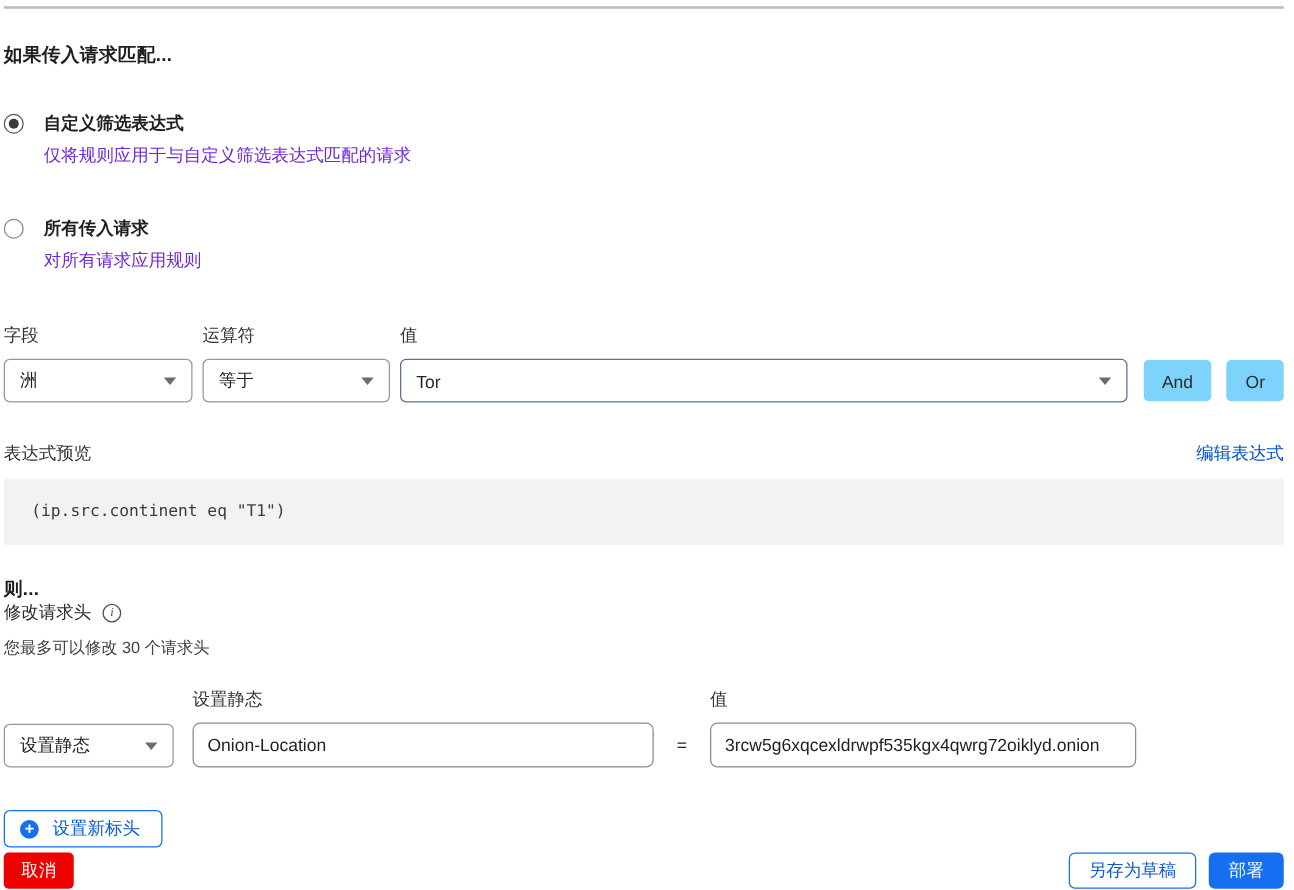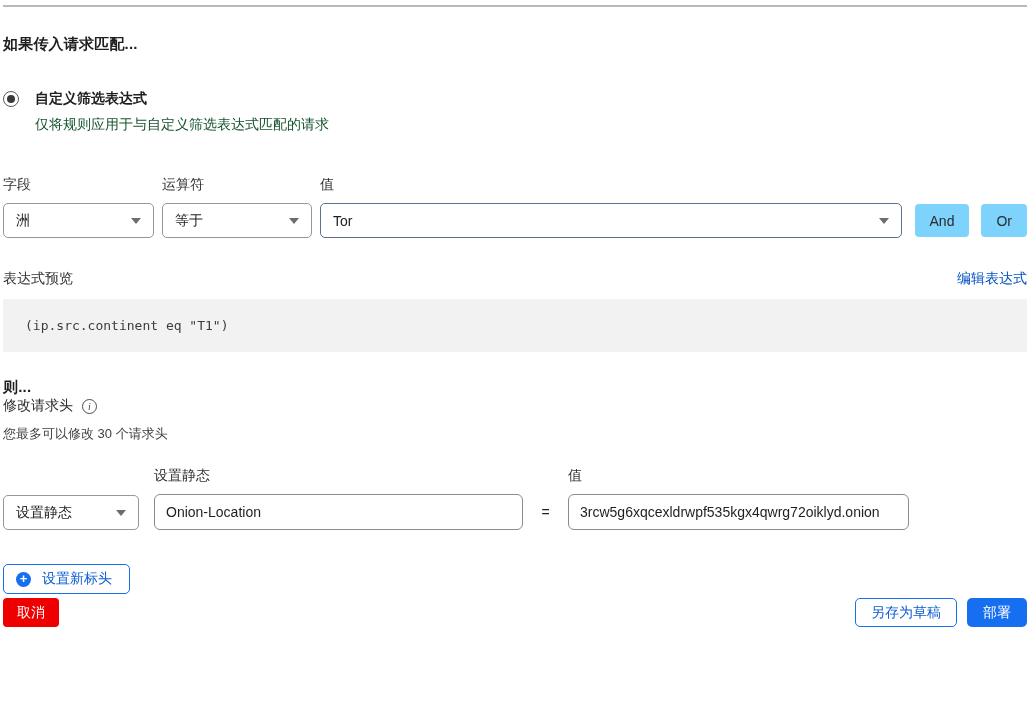--- a/index.html
+++ b/index.html
@@ -26,21 +26,21 @@
   .radio-circle {
     width: 16px; height: 16px; border-radius: 50%;
     border: 1.5px solid #585858; flex: 0 0 16px; margin-top: 1px;
     display: flex; align-items: center; justify-content: center;
     cursor: pointer; background: #fff;
   }
   .radio-circle.unselected { border-color: #8a8a8a; }
   .radio-dot { width: 8px; height: 8px; border-radius: 50%; background: #3a3a3a; }
   .radio-texts { margin-left: 16px; }
   .radio-title { font-size: 14px; font-weight: 700; color: #1f1f1f; }
-  .radio-desc { font-size: 14px; color: #14532d; margin-top: 8px; }
+  .radio-desc { font-size: 14px; color: #6d28d9; margin-top: 8px; }
 
   
   .cond-row { display: flex; margin-top: 42px; align-items: flex-end; }
   .cond-col { display: flex; flex-direction: column; }
   .cond-label { font-size: 14px; color: #333; margin-bottom: 9px; }
   .select-box {
     height: 35px; border: 1px solid #979797; border-radius: 5px;
     display: flex; align-items: center; justify-content: space-between;
     padding: 0 12px; background: #fff; font-size: 14px; color: #222;
     cursor: pointer;
@@ -142,20 +142,27 @@
   <div class="radio-option">
     <span class="radio-circle">
         <span class="radio-dot"></span>
       </span>
     <span class="radio-texts">
       <div class="radio-title">自定义筛选表达式</div>
       <div class="radio-desc">仅将规则应用于与自定义筛选表达式匹配的请求</div>
     </span>
   </div>
 
+  <div class="radio-option">
+    <span class="radio-circle unselected"></span>
+    <span class="radio-texts">
+      <div class="radio-title">所有传入请求</div>
+      <div class="radio-desc">对所有请求应用规则</div>
+    </span>
+  </div>
 
   <div class="cond-row">
     <div class="cond-col w-field">
       <span class="cond-label">字段</span>
       <div class="select-box">
         <span>洲</span>
         <span class="chev"></span>
       </div>
     </div>
     <div class="cond-col w-op">

